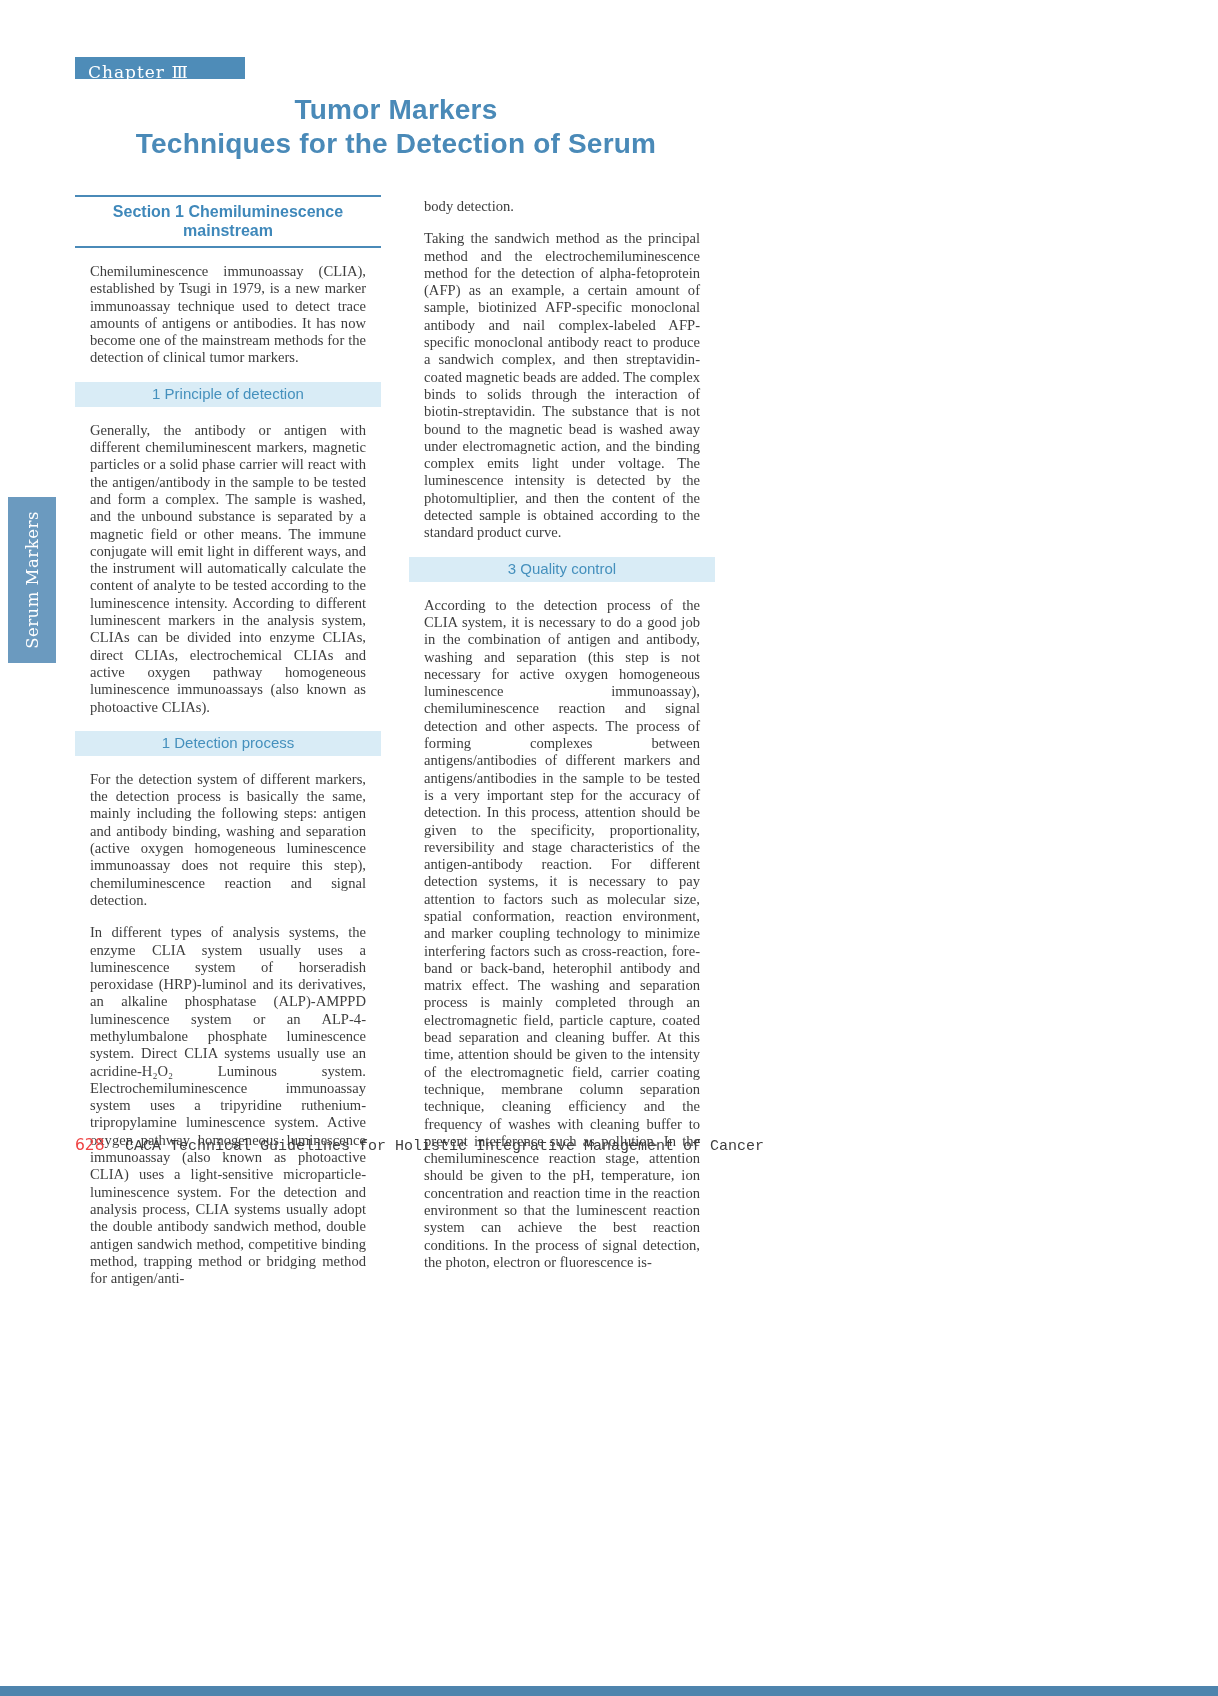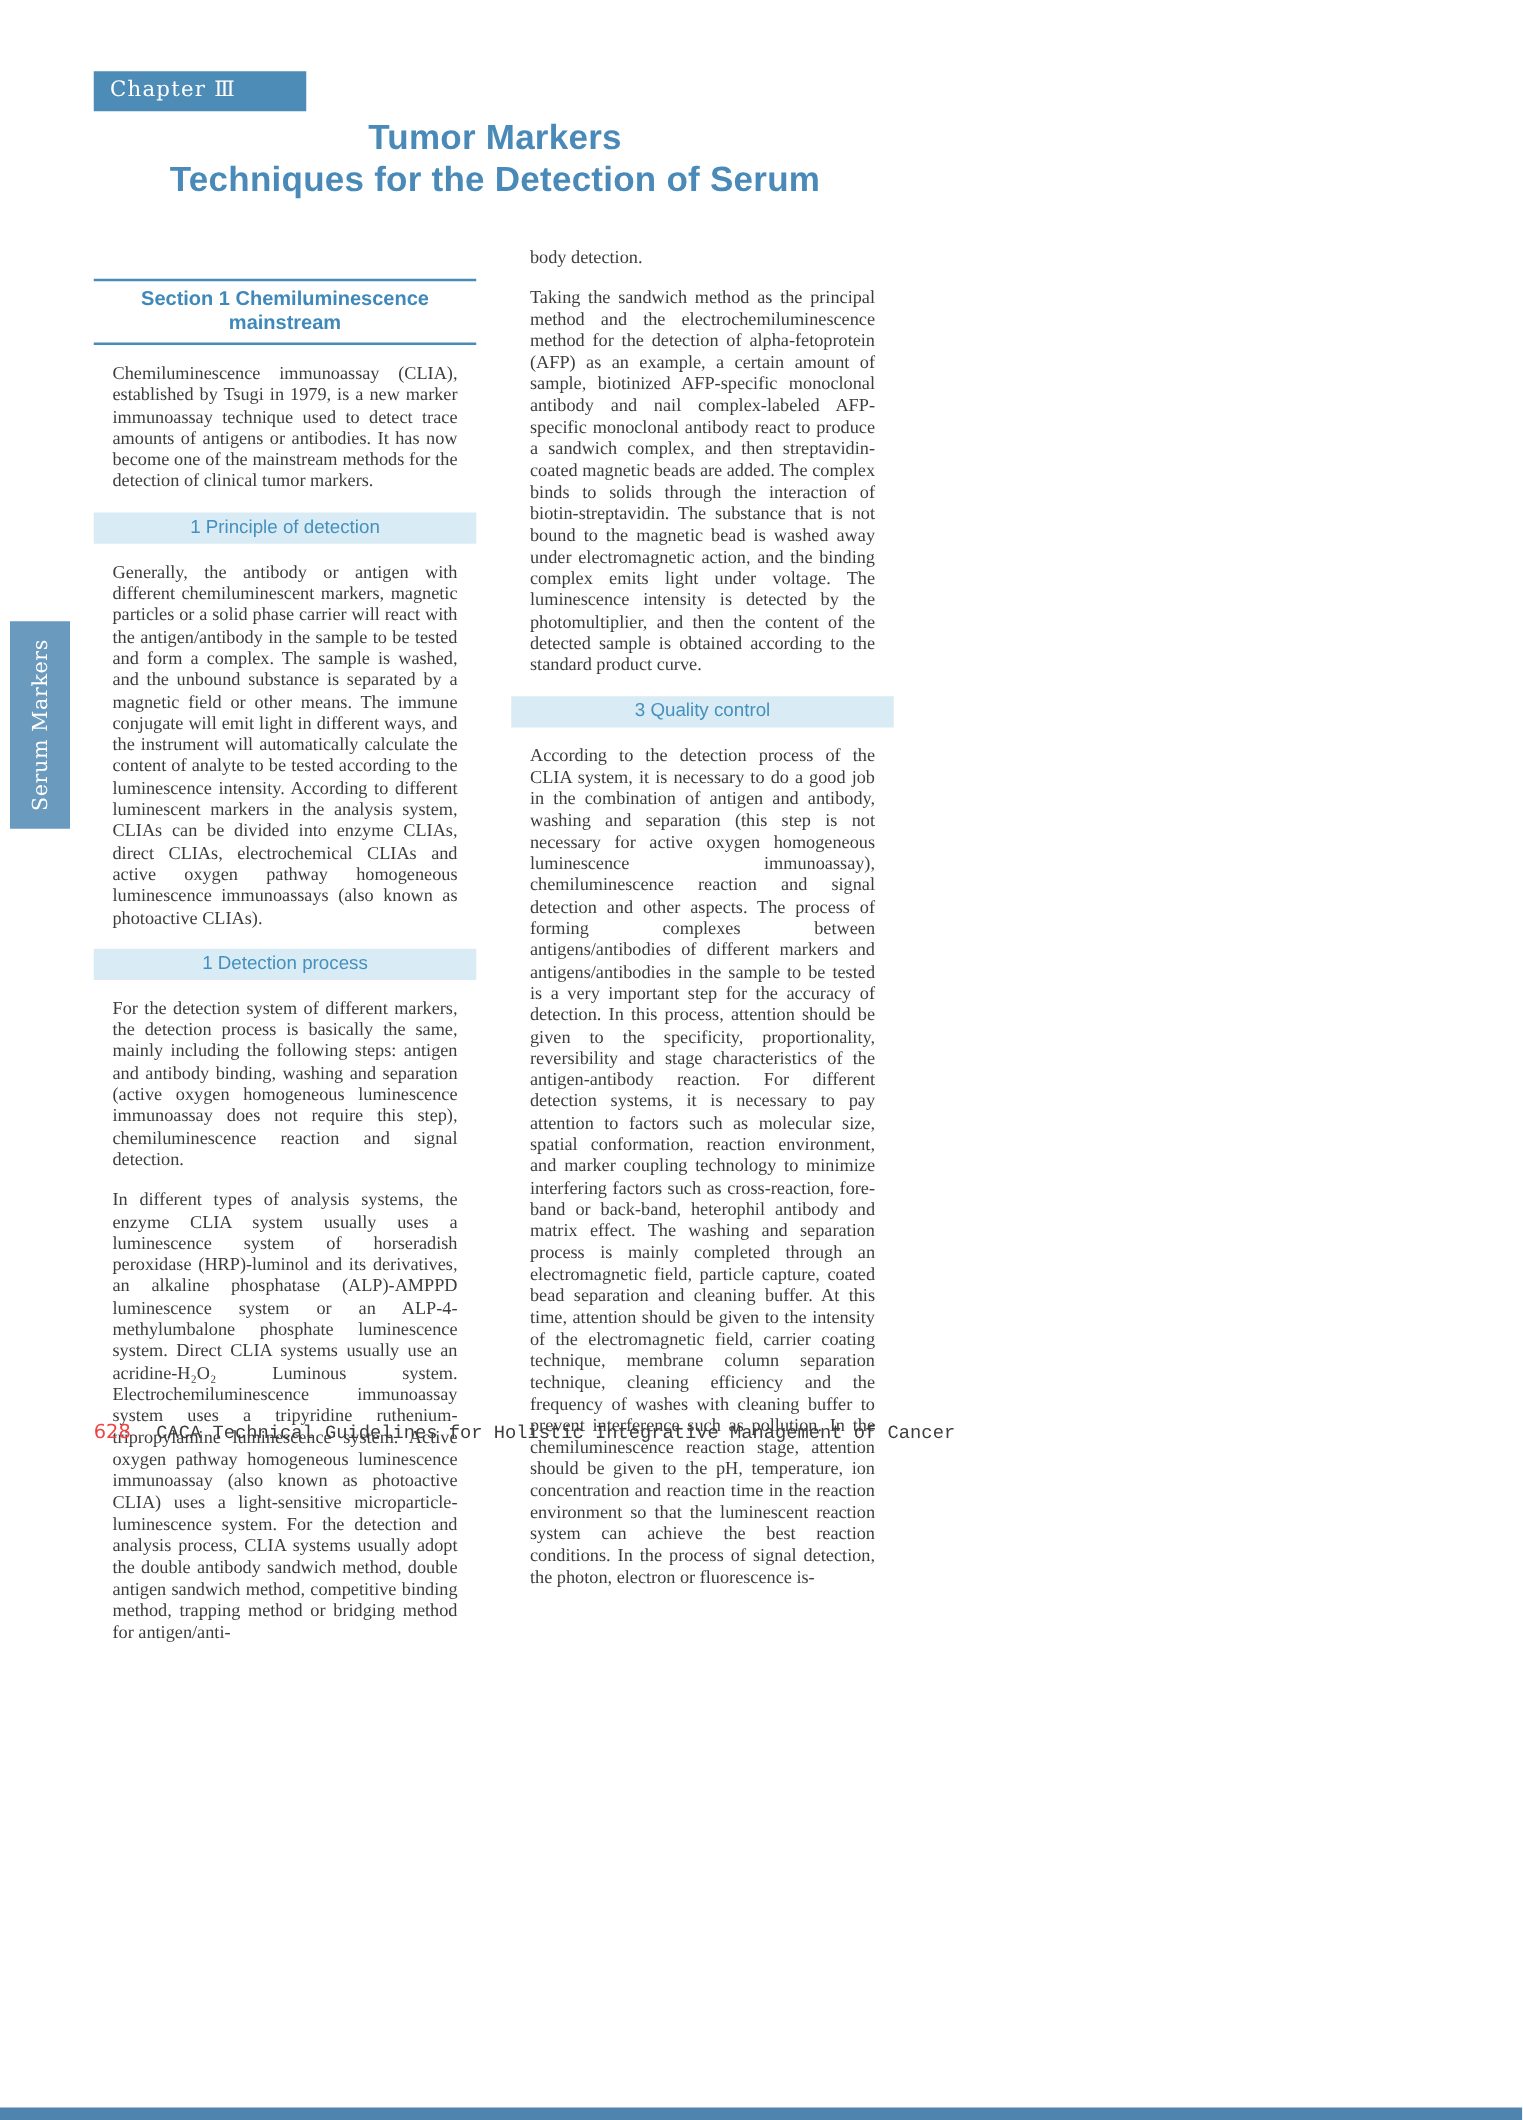--- a/index.html
+++ b/index.html
@@ -10,21 +10,21 @@
     height: 1696px;
     background: #ffffff;
     overflow: hidden;
     font-family: "Liberation Serif", "DejaVu Serif", serif;
   }
 
   
   .chapter-badge {
     position: absolute;
     left: 75px; top: 57px;
-    width: 170px; height: 32px;
+    width: 170px; height: 22px;
     background: #4e8cb8;
     color: #ffffff;
     font-family: "DejaVu Serif", "Liberation Serif", serif;
     font-size: 17px;
     line-height: 31px;
     padding-left: 13px;
     letter-spacing: 1px;
   }
 
   
@@ -59,21 +59,20 @@
     border-top: 2px solid #4a8ab8;
     border-bottom: 2px solid #4a8ab8;
     padding: 5px 0 6px;
     margin-bottom: 9px;
     text-align: center;
     color: #3f88ba;
     font-family: "Liberation Sans", "DejaVu Sans", sans-serif;
     font-weight: bold;
     font-size: 16px;
     line-height: 19px;
-    margin-top: 28px;
   }
 
   
   .sub-head {
     background: #d9ecf6;
     color: #4590bd;
     font-family: "Liberation Sans", "DejaVu Sans", sans-serif;
     font-weight: normal;
     font-size: 15px;
     line-height: 18px;

